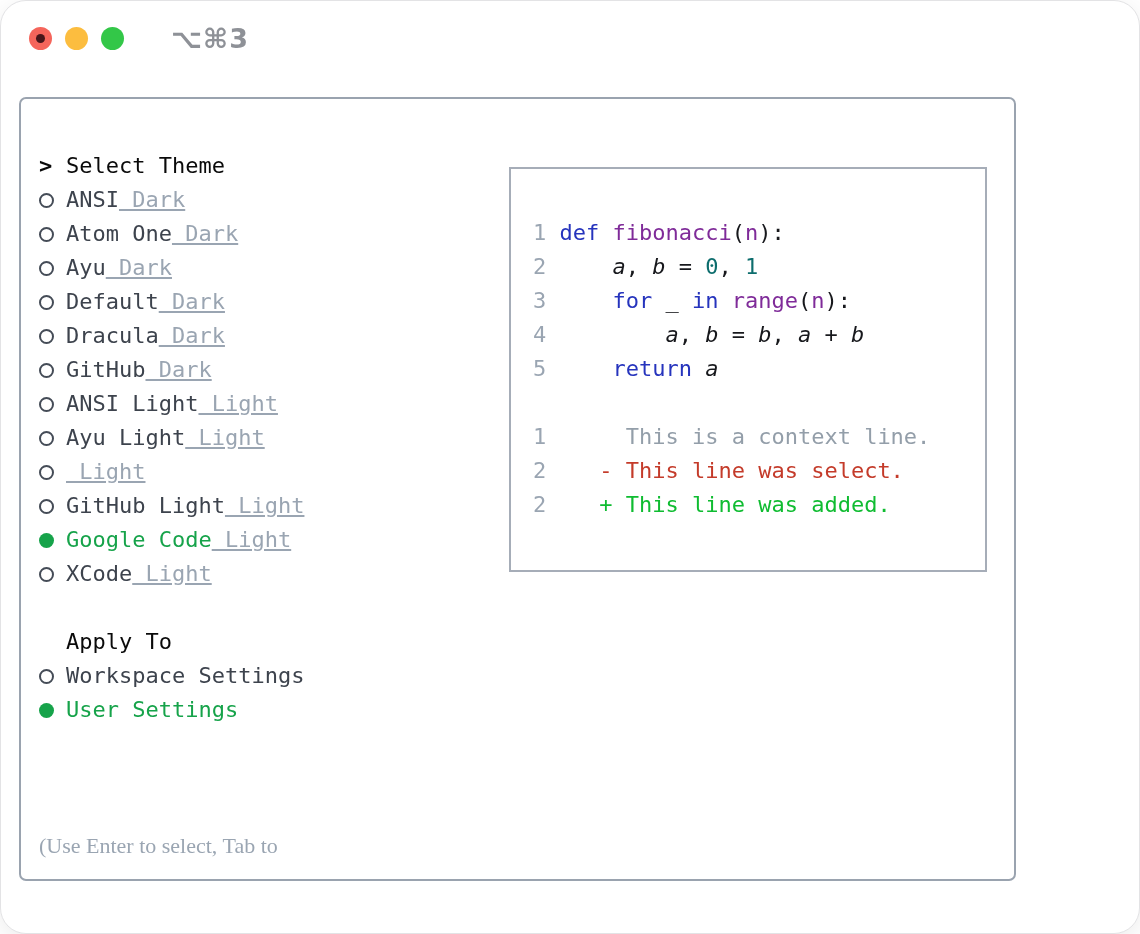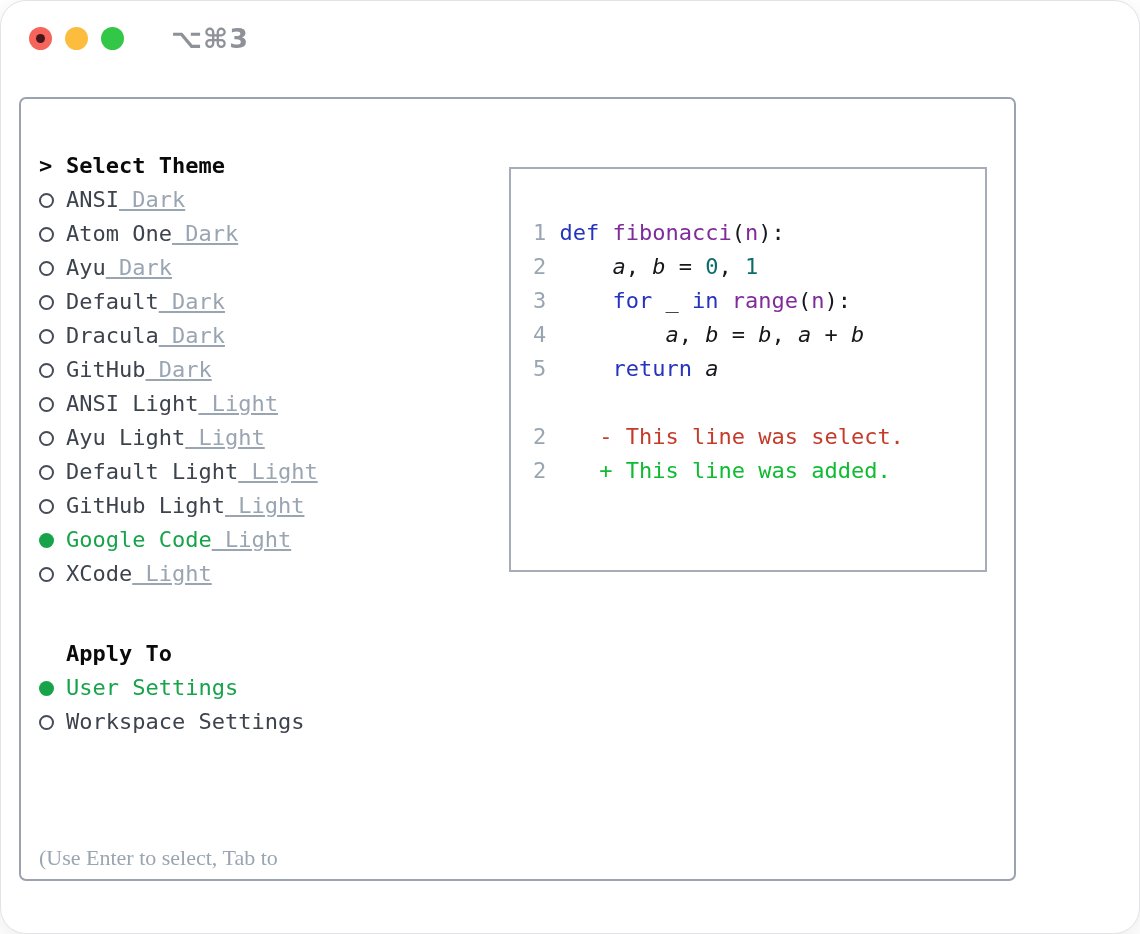--- a/index.html
+++ b/index.html
@@ -63,25 +63,25 @@
   }
   .cursor-glyph { font-weight:bold; color:var(--header); }
   .ring {
     width:15px; height:15px; border-radius:50%;
     border:2px solid var(--marker-ring);
   }
   .dot {
     width:15px; height:15px; border-radius:50%;
     background:var(--accent-green);
   }
-  .hdr { font-weight:bold; color:var(--header); }
+  .hdr { font-weight:normal; color:var(--header); }
   .plain-hdr { color:var(--header); }
   .variant { color:var(--text-secondary);text-decoration:underline; }
   .sel-name { color:var(--accent-green); }
-  .apply-hdr-row { margin-top:46px;font-weight:bold; }
+  .apply-hdr-row { margin-top:34px; }
   .help {
     margin-top:34px;
     color:var(--text-secondary);
     white-space:pre;
   }
   .help div { height:34px;font-family:Liberation Serif, serif; }
   
   .preview-col { display:flex; flex-direction:column; }
   .preview-box {
     margin-top:18px;
@@ -125,51 +125,52 @@
 
       <div id="theme-list">
           <div class="row"><span class="marker"><span class="ring"></span></span><span>ANSI</span><span class="variant"> Dark</span></div>
           <div class="row"><span class="marker"><span class="ring"></span></span><span>Atom One</span><span class="variant"> Dark</span></div>
           <div class="row"><span class="marker"><span class="ring"></span></span><span>Ayu</span><span class="variant"> Dark</span></div>
           <div class="row"><span class="marker"><span class="ring"></span></span><span>Default</span><span class="variant"> Dark</span></div>
           <div class="row"><span class="marker"><span class="ring"></span></span><span>Dracula</span><span class="variant"> Dark</span></div>
           <div class="row"><span class="marker"><span class="ring"></span></span><span>GitHub</span><span class="variant"> Dark</span></div>
           <div class="row"><span class="marker"><span class="ring"></span></span><span>ANSI Light</span><span class="variant"> Light</span></div>
           <div class="row"><span class="marker"><span class="ring"></span></span><span>Ayu Light</span><span class="variant"> Light</span></div>
-          <div class="row"><span class="marker"><span class="ring"></span></span><span>Default Light</span><span class="variant"> Light</span></div>
+          <div class="row"><span class="marker"><span class="ring"></span></span><span class="variant"> Light</span></div>
           <div class="row"><span class="marker"><span class="ring"></span></span><span>GitHub Light</span><span class="variant"> Light</span></div>
           <div class="row"><span class="marker"><span class="dot"></span></span><span class="sel-name">Google Code</span><span class="variant"> Light</span></div>
           <div class="row"><span class="marker"><span class="ring"></span></span><span>XCode</span><span class="variant"> Light</span></div>
         </div>
 
       <div class="row apply-hdr-row">
         <span class="marker"></span>
         <span class="plain-hdr">Apply To</span>
       </div>
 
       <div id="apply-options">
+          <div class="row"><span class="marker"><span class="ring"></span></span><span>Workspace Settings</span></div>
           <div class="row"><span class="marker"><span class="dot"></span></span><span class="sel-name">User Settings</span></div>
-          <div class="row"><span class="marker"><span class="ring"></span></span><span>Workspace Settings</span></div>
         </div>
 
       <div class="help">
         <div>(Use Enter to select, Tab to</div>
         <div>change focus)</div>
       </div>
     </div>
 
     <div class="preview-col">
       <div class="preview-box">
         <div id="preview-lines">
             <div class="pv-line"><span class="ln">1</span><span class="pl"> </span><span class="kw">def</span><span class="pl"> </span><span class="fn">fibonacci</span><span class="pl">(</span><span class="fn">n</span><span class="pl">):</span></div>
             <div class="pv-line"><span class="ln">2</span><span class="pl">     </span><span class="var">a</span><span class="pl">, </span><span class="var">b</span><span class="pl"> = </span><span class="nm">0</span><span class="pl">, </span><span class="nm">1</span></div>
             <div class="pv-line"><span class="ln">3</span><span class="pl">     </span><span class="kw">for</span><span class="pl"> _ </span><span class="kw">in</span><span class="pl"> </span><span class="fn">range</span><span class="pl">(</span><span class="fn">n</span><span class="pl">):</span></div>
             <div class="pv-line"><span class="ln">4</span><span class="pl">         </span><span class="var">a</span><span class="pl">, </span><span class="var">b</span><span class="pl"> = </span><span class="var">b</span><span class="pl">, </span><span class="var">a</span><span class="pl"> + </span><span class="var">b</span></div>
             <div class="pv-line"><span class="ln">5</span><span class="pl">     </span><span class="kw">return</span><span class="pl"> </span><span class="var">a</span></div>
             <div class="pv-line"><span class="ln"> </span></div>
+            <div class="pv-line"><span class="ln">1</span><span class="ctx">      This is a context line.</span></div>
             <div class="pv-line"><span class="ln">2</span><span class="del">    - This line was select.</span></div>
             <div class="pv-line"><span class="ln">2</span><span class="add">    + This line was added.</span></div>
           </div>
       </div>
     </div>
 
   </div>
 </div>
 
 </body></html>

